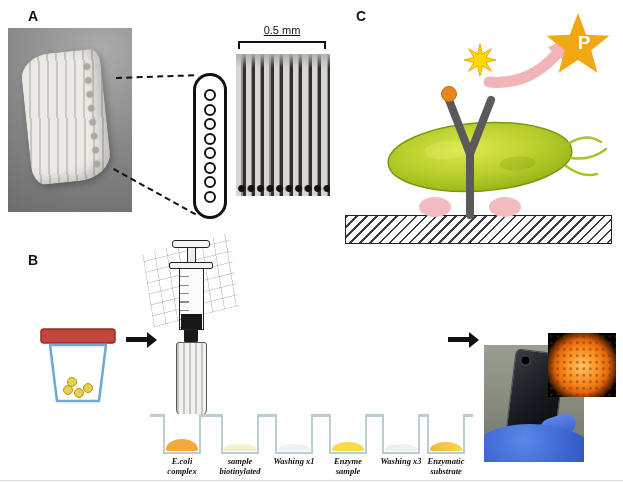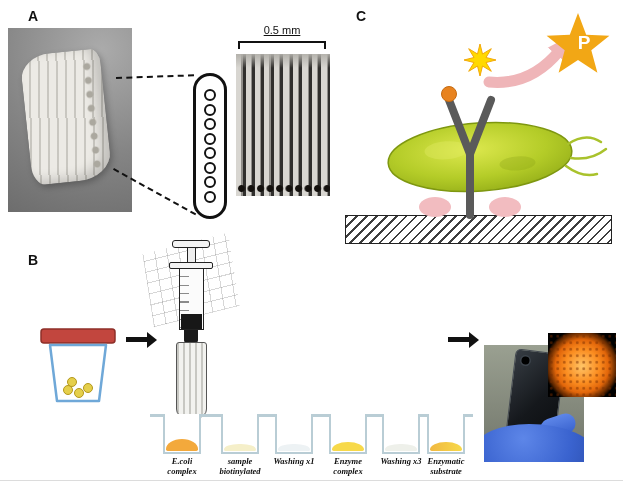--- a/index.html
+++ b/index.html
@@ -267,21 +267,21 @@
     </div>
   <div class="well-link" style="left:420px; width:7px;"></div>
   <div class="well w6" style="left:427px;">
       <div class="liq"></div>
     </div>
   <div class="well-link" style="left:465px; width:8px;"></div>
 
   <div class="well-label" style="left:160px; width:44px;">E.coli complex</div>
   <div class="well-label" style="left:212px; width:56px;">sample biotinylated</div>
   <div class="well-label" style="left:272px; width:44px;">Washing x1</div>
-  <div class="well-label" style="left:324px; width:48px;">Enzyme complex</div>
+  <div class="well-label" style="left:324px; width:48px;">Enzyme sample</div>
   <div class="well-label" style="left:379px; width:44px;">Washing x3</div>
   <div class="well-label" style="left:420px; width:52px;">Enzymatic substrate</div>
 
   <div class="arrow" style="left:448px; top:337px; width:22px;"></div>
 
   <div class="photo-b">
     <div class="phone"></div>
     <div class="finger"></div>
     <div class="glove"></div>
   </div>

